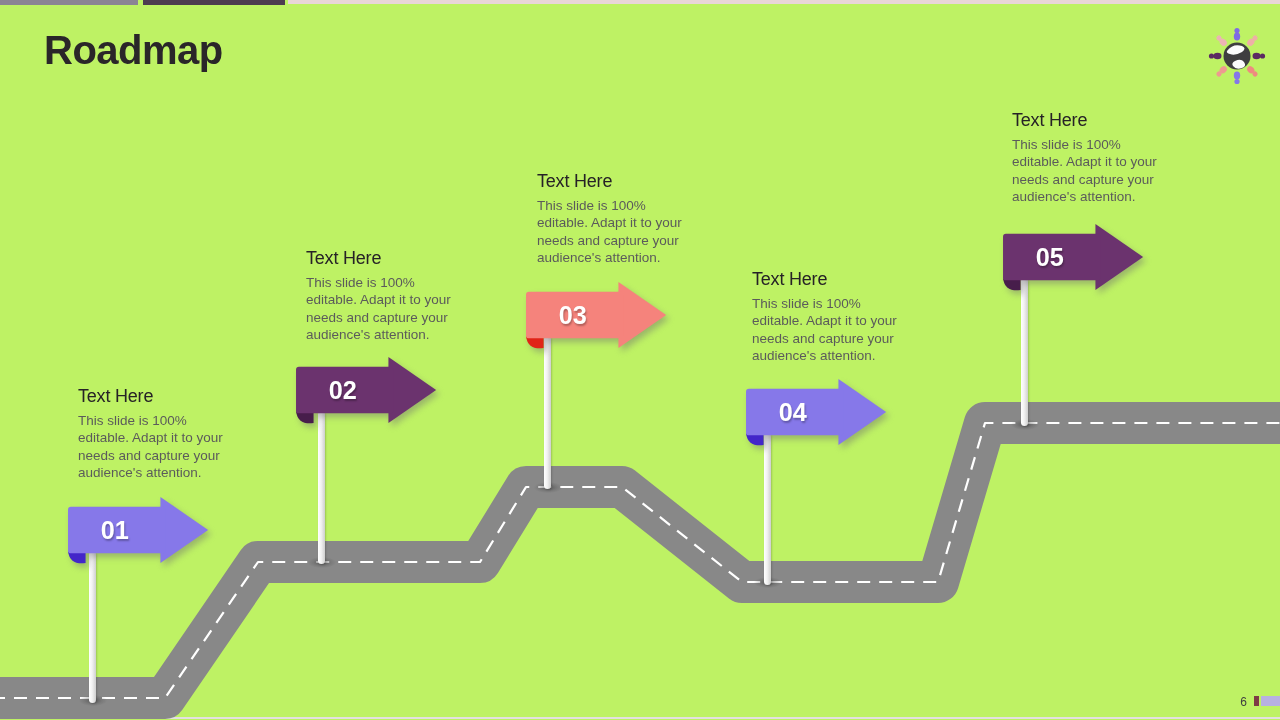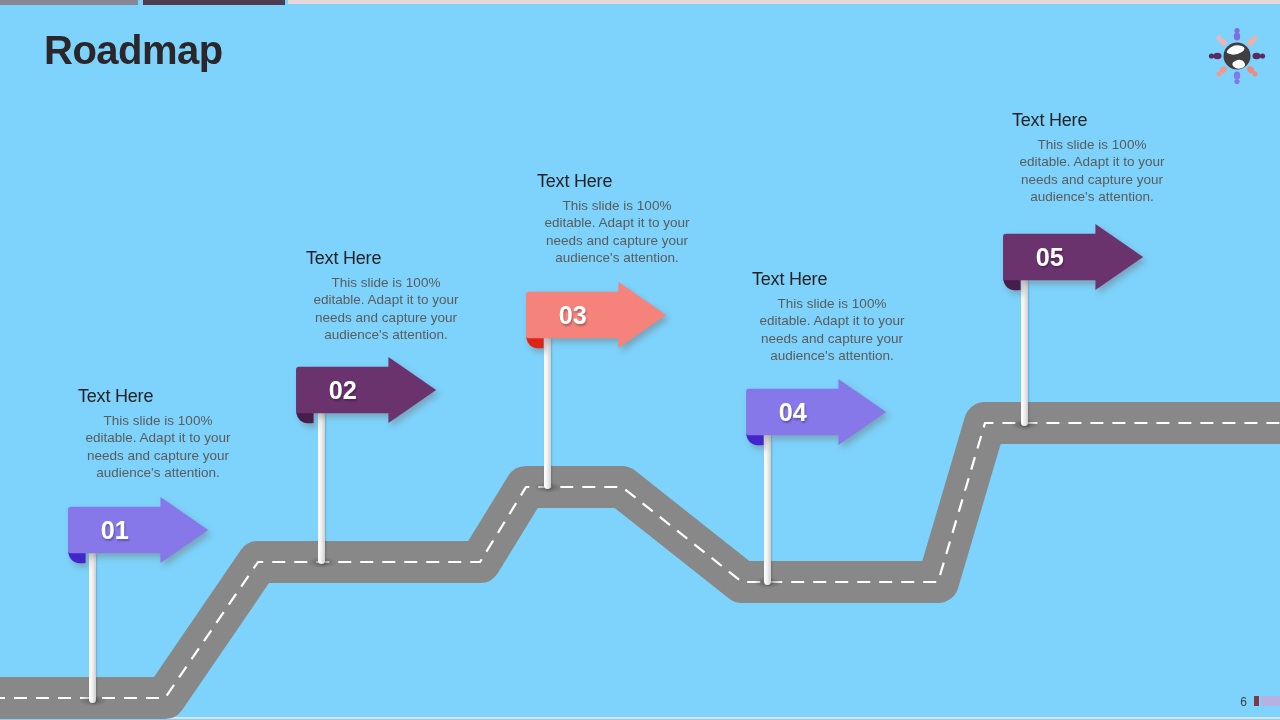--- a/index.html
+++ b/index.html
@@ -3,21 +3,21 @@
 <meta charset="utf-8">
 <style>
   * { margin: 0; padding: 0; box-sizing: border-box; }
   html, body { background: #ffffff; }
   body { font-family: "Liberation Sans", sans-serif; }
 
   .slide {
     position: relative;
     width: 1280px;
     height: 720px;
-    background: #7dd3fc;
+    background: #bef264;
     overflow: hidden;
   }
 
   
   .top-border { position: absolute; top: 0; left: 0; z-index: 5; }
   .bottom-line {
     position: absolute; left: 0; top: 717px; width: 1280px; height: 2px;
     background: #e3e0e1; z-index: 0;
   }
 
@@ -42,21 +42,21 @@
     background: linear-gradient(90deg, #ffffff 0%, #f2f2f2 45%, #cfcfcf 100%);
     border-radius: 3.5px;
     box-shadow: 1px 1px 2px rgba(0,0,0,0.18);
   }
   .pole-shadow {
     position: absolute; width: 28px; height: 11px; z-index: 2;
     background: radial-gradient(ellipse at center, rgba(50,50,50,0.55) 0%, rgba(80,80,80,0.25) 45%, rgba(0,0,0,0) 72%);
   }
   .text-block { position: absolute; width: 168px; z-index: 3; }
   .text-block h3 { font-size: 18px; font-weight: 400; color: #262226; letter-spacing: -0.2px; }
-  .text-block p { margin-top: 5px; font-size: 13.5px; line-height: 1.28; color: #5b5b5b; width: 160px; text-align: center; }
+  .text-block p { margin-top: 5px; font-size: 13.5px; line-height: 1.28; color: #5b5b5b; width: 160px; }
 
   
   .m1-text { left: 78px;   top: 386px; }
   .m2-text { left: 306px;  top: 248px; }
   .m3-text { left: 537px;  top: 171px; }
   .m4-text { left: 752px;  top: 269px; }
   .m5-text { left: 1012px; top: 110px; }
 
   .m1-sign { left: 68px;   top: 494px; }
   .m2-sign { left: 296px;  top: 354px; }

